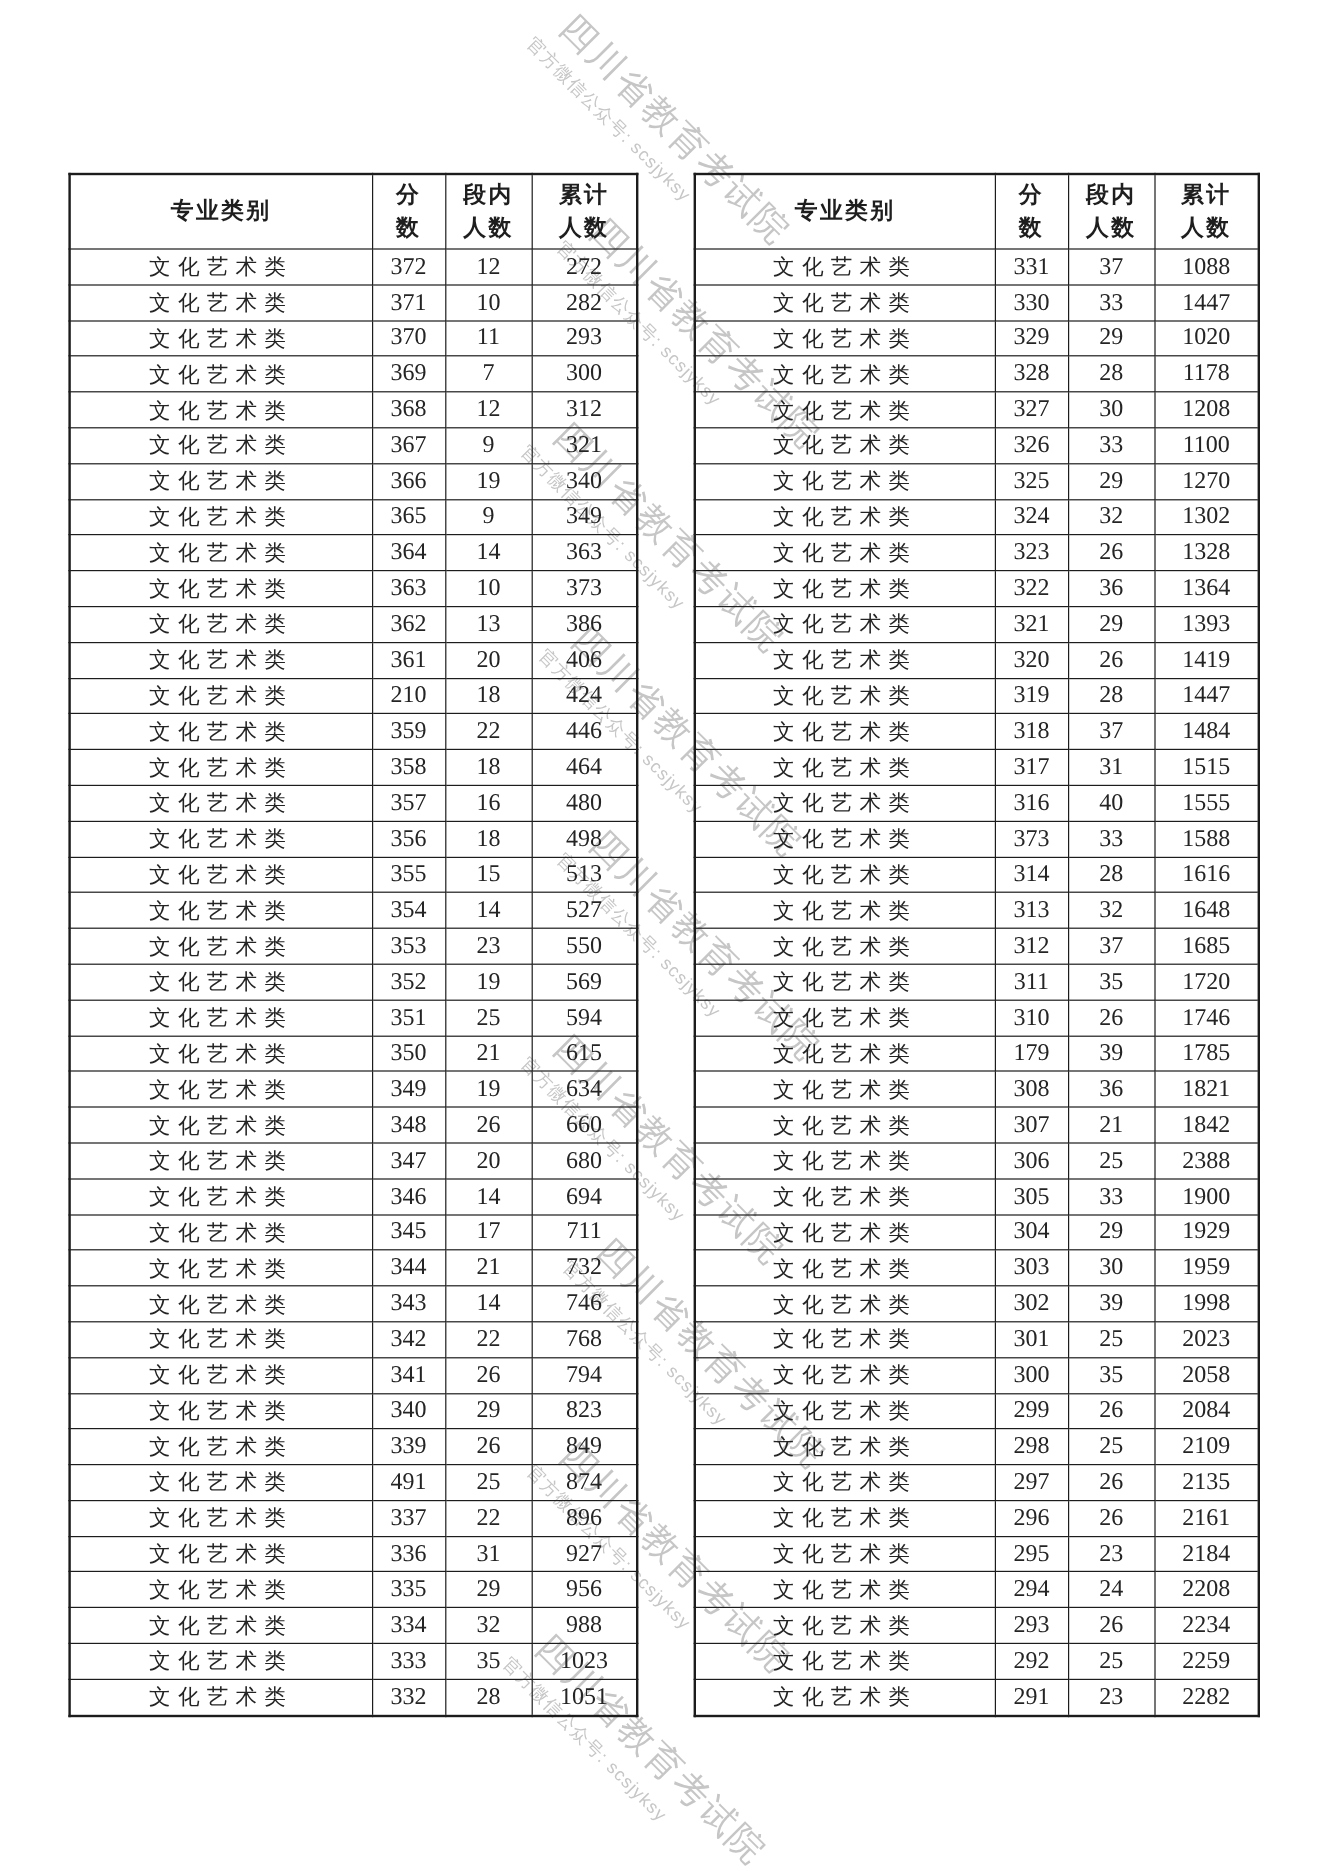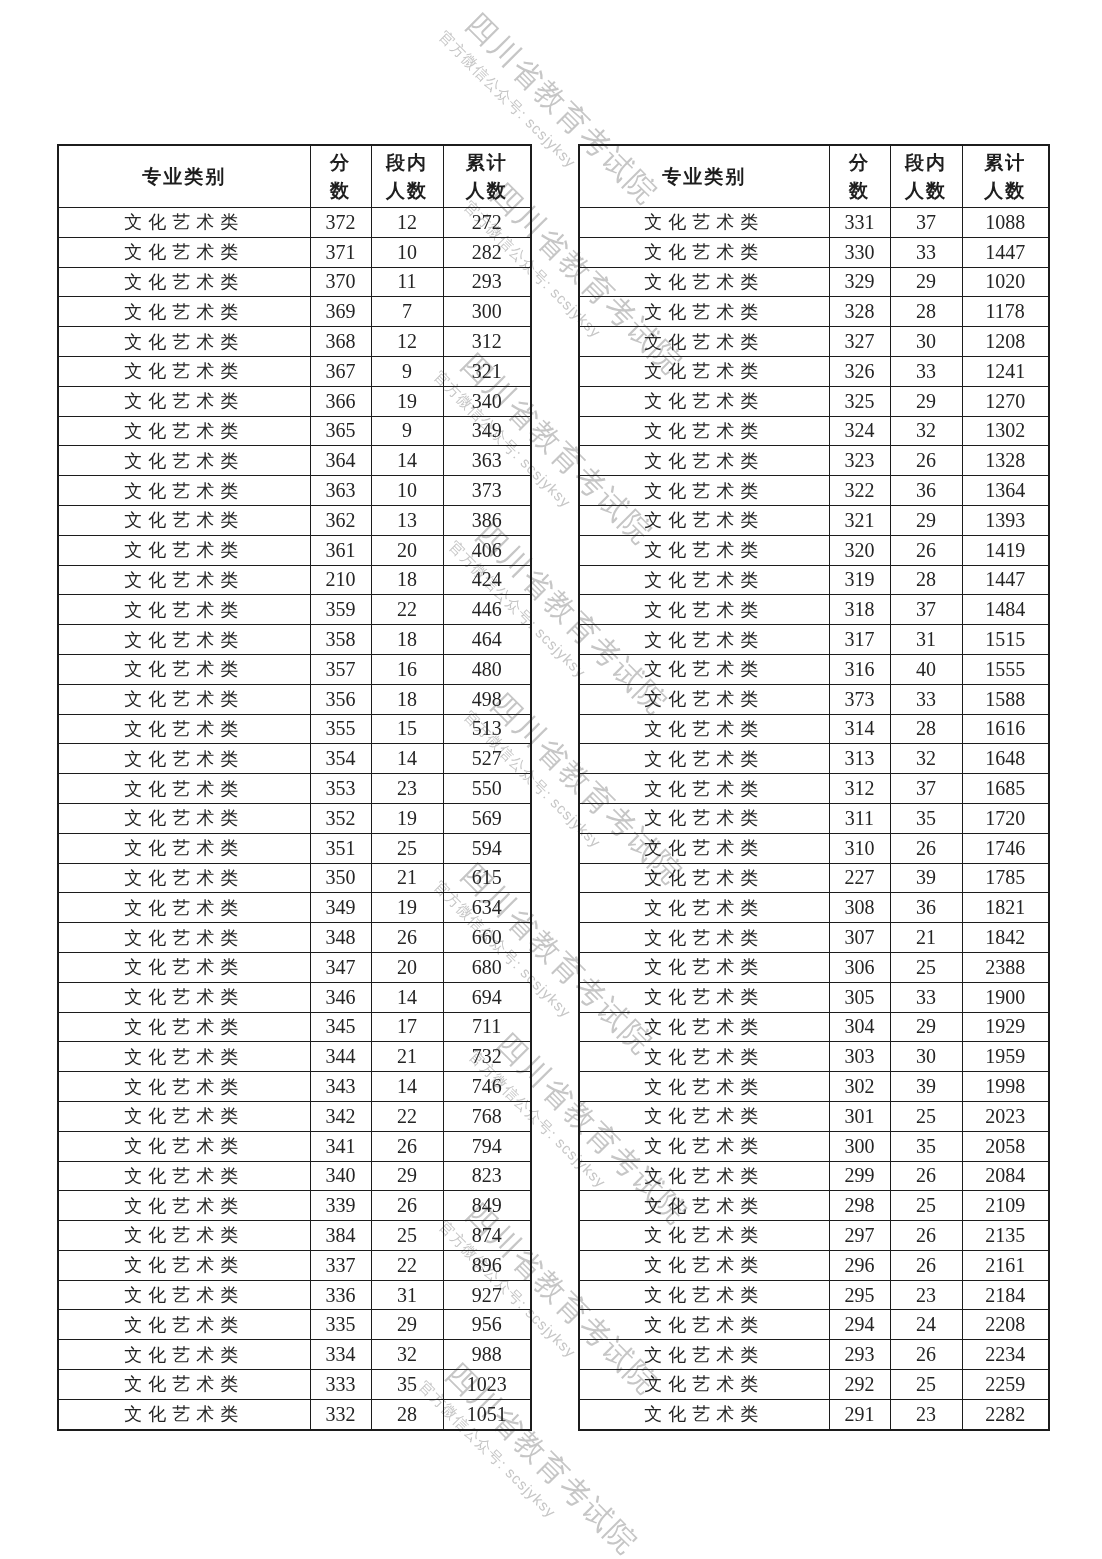--- a/index.html
+++ b/index.html
@@ -363,21 +363,21 @@
           <td class="num">823</td>
         </tr>
         <tr>
           <td class="cat">文化艺术类</td>
           <td class="num">339</td>
           <td class="num">26</td>
           <td class="num">849</td>
         </tr>
         <tr>
           <td class="cat">文化艺术类</td>
-          <td class="num">384</td>
+          <td class="num">491</td>
           <td class="num">25</td>
           <td class="num">874</td>
         </tr>
         <tr>
           <td class="cat">文化艺术类</td>
           <td class="num">337</td>
           <td class="num">22</td>
           <td class="num">896</td>
         </tr>
         <tr>
@@ -459,21 +459,21 @@
         <tr>
           <td class="cat">文化艺术类</td>
           <td class="num">327</td>
           <td class="num">30</td>
           <td class="num">1208</td>
         </tr>
         <tr>
           <td class="cat">文化艺术类</td>
           <td class="num">326</td>
           <td class="num">33</td>
-          <td class="num">1241</td>
+          <td class="num">1100</td>
         </tr>
         <tr>
           <td class="cat">文化艺术类</td>
           <td class="num">325</td>
           <td class="num">29</td>
           <td class="num">1270</td>
         </tr>
         <tr>
           <td class="cat">文化艺术类</td>
           <td class="num">324</td>
@@ -559,21 +559,21 @@
           <td class="num">1720</td>
         </tr>
         <tr>
           <td class="cat">文化艺术类</td>
           <td class="num">310</td>
           <td class="num">26</td>
           <td class="num">1746</td>
         </tr>
         <tr>
           <td class="cat">文化艺术类</td>
-          <td class="num">227</td>
+          <td class="num">179</td>
           <td class="num">39</td>
           <td class="num">1785</td>
         </tr>
         <tr>
           <td class="cat">文化艺术类</td>
           <td class="num">308</td>
           <td class="num">36</td>
           <td class="num">1821</td>
         </tr>
         <tr>

